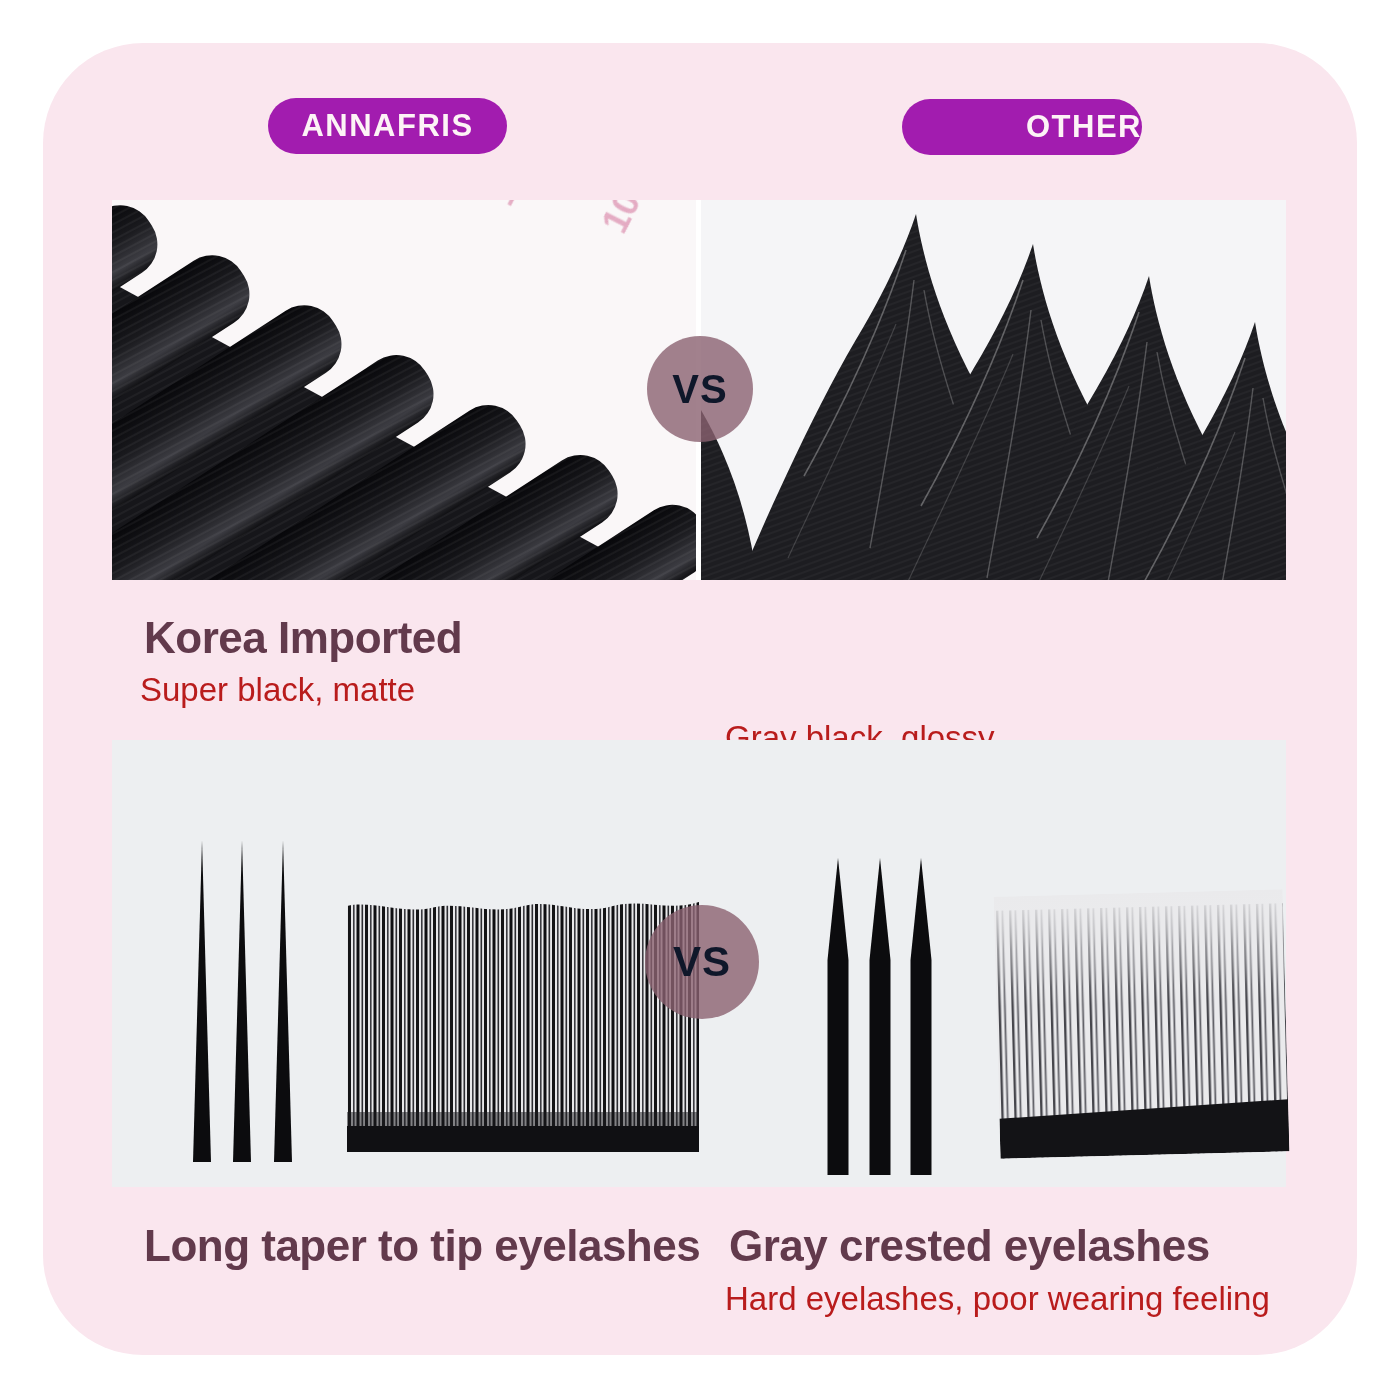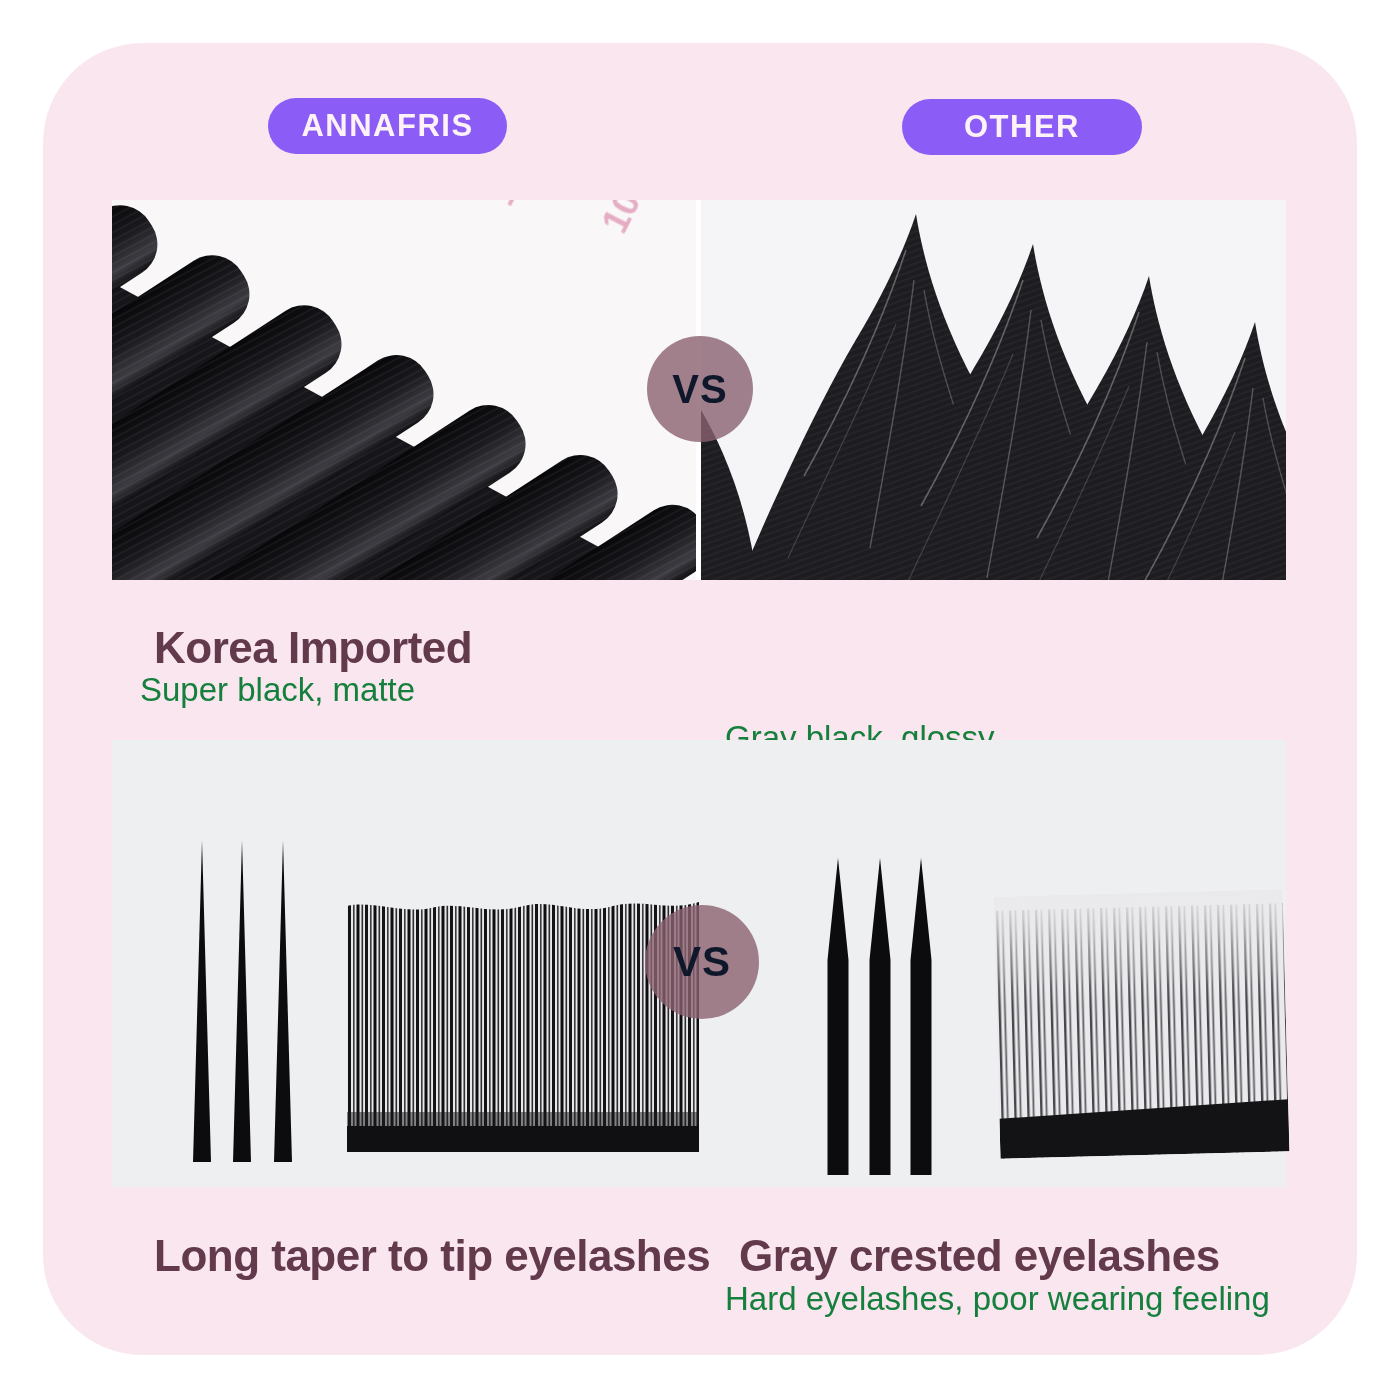--- a/index.html
+++ b/index.html
@@ -1,31 +1,31 @@
 <!DOCTYPE html>
 <html><head>
 <meta charset="utf-8">
 <style>
   html,body{margin:0;padding:0;background:#ffffff;font-family:"Liberation Sans",sans-serif;}
   .canvas{position:relative;width:1400px;height:1400px;background:#ffffff;overflow:hidden;}
   .pink-bg{position:absolute;left:43px;top:43px;width:1314px;height:1312px;background:#fae6ee;border-radius:100px;}
-  .badge{position:absolute;height:56px;background:#8b5cf6;border-radius:28px;color:#fdf3f6;
+  .badge{position:absolute;height:56px;background:#a21caf;border-radius:28px;color:#fdf3f6;
          font-weight:bold;font-size:31px;letter-spacing:1.5px;display:flex;align-items:center;justify-content:center;}
   .badge-left{left:268px;top:98px;width:239px;}
-  .badge-right{left:902px;top:99px;width:240px;}
+  .badge-right{left:902px;top:99px;width:240px;justify-content:flex-end;}
   .photo-strip{position:absolute;left:112px;top:200px;width:1174px;height:380px;background:#ffffff;}
   .photo-tl{position:absolute;left:112px;top:200px;width:584px;height:380px;overflow:hidden;}
   .photo-tr{position:absolute;left:701px;top:200px;width:585px;height:380px;overflow:hidden;}
   svg.fit{display:block;width:100%;height:100%;}
   .vs{position:absolute;border-radius:50%;background:rgba(139,97,113,0.8);color:#0f172a;font-weight:bold;
       display:flex;align-items:center;justify-content:center;letter-spacing:1px;text-align:right;}
   .vs-top{left:647px;top:336px;width:106px;height:106px;font-size:40px;}
   .vs-mid{left:645px;top:905px;width:114px;height:114px;font-size:42px;}
-  .cap-title{position:absolute;margin:14px;font-size:44px;font-weight:bold;color:#623a4c;letter-spacing:-0.5px;line-height:1.1;}
-  .cap-sub{position:absolute;margin:0;font-size:33px;font-weight:normal;color:#15803d;line-height:1.1;}
+  .cap-title{position:absolute;margin:4px;font-size:44px;font-weight:bold;color:#623a4c;letter-spacing:-0.5px;line-height:1.1;}
+  .cap-sub{position:absolute;margin:0;font-size:33px;font-weight:normal;color:#b91c1c;line-height:1.1;}
   .t1l{left:140px;top:610px;} .s1l{left:140px;top:672px;}
   .t1r{left:725px;top:610px;} .s1r{left:725px;top:672px;margin-top:48px;}
   .t2l{left:140px;top:1218px;} .s2l{left:140px;top:1281px;}
   .t2r{left:725px;top:1218px;} .s2r{left:725px;top:1281px;}
   .gray-panel{position:absolute;left:112px;top:740px;width:1174px;height:447px;background:#edeff1;}
   .spikes-left{position:absolute;left:160px;top:835px;width:160px;height:330px;}
   .spikes-right{position:absolute;left:800px;top:850px;width:160px;height:330px;}
   .photo-ml{position:absolute;left:347px;top:890px;width:352px;height:262px;}
   .photo-mr{position:absolute;left:997px;top:893px;width:289px;height:262px;transform:rotate(-1.5deg);}
 </style>

